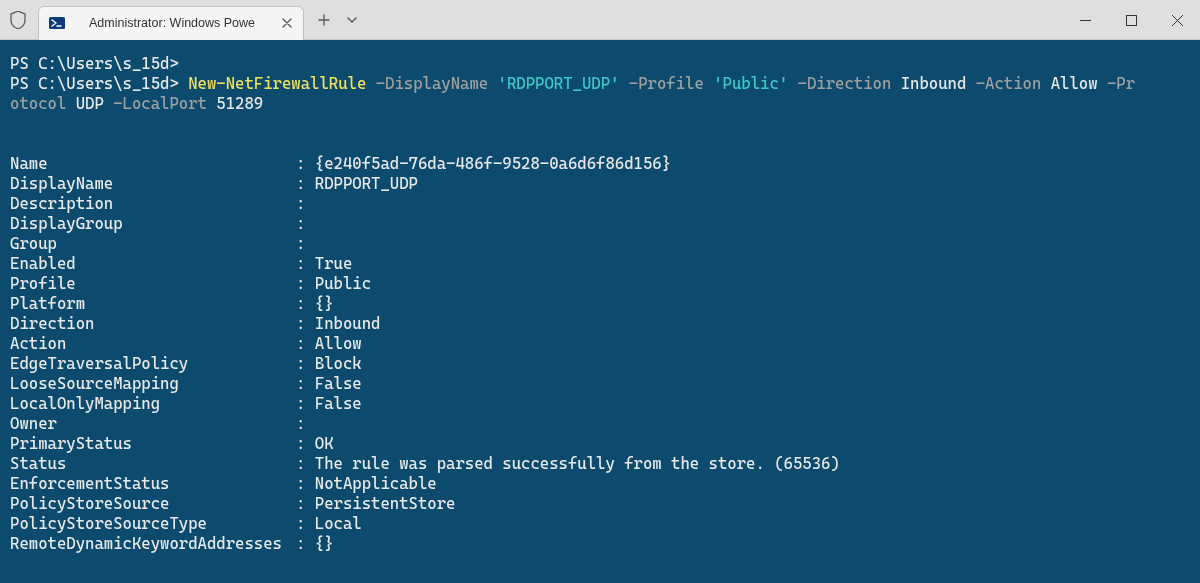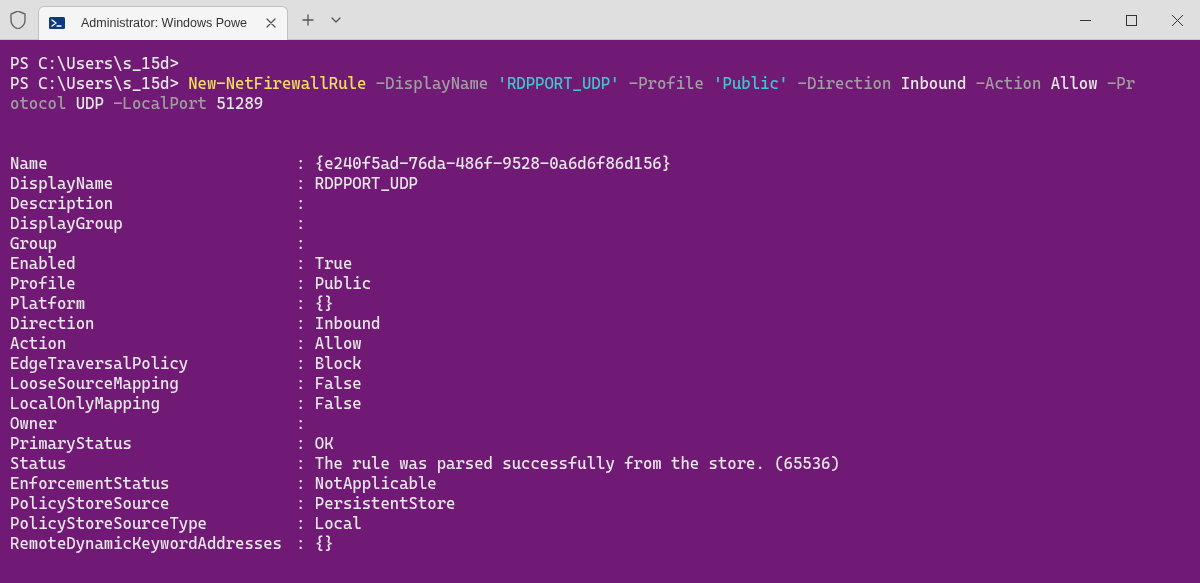--- a/index.html
+++ b/index.html
@@ -37,21 +37,21 @@
       background: #f5f5f5;
       border: 1px solid #c0c0c0;
       border-bottom: none;
       border-radius: 6px 6px 0 0;
       height: 34px;
       display: flex;
       align-items: center;
       padding: 0 8px 0 10px;
       margin-top: 6px;
       min-width: 230px;
-      gap: 16px;
+      gap: 24px;
     }
     .tab-icon {
       width: 16px;
       height: 16px;
       display: flex;
       align-items: center;
       justify-content: center;
     }
     .tab-title {
       font-size: 12.5px;
@@ -101,21 +101,21 @@
       width: 46px;
       height: 40px;
       display: flex;
       align-items: center;
       justify-content: center;
       cursor: pointer;
       color: #333;
     }
     .terminal {
       flex: 1;
-      background: #701a75;
+      background: #0c4a6e;
       color: #e8e8e8;
       font-family: "Cascadia Mono", "Consolas", monospace;
       font-size: 16px;
       line-height: 20px;
       padding: 14px 10px;
       overflow: hidden;
       white-space: pre;
     }
     .ps-prompt { color: #e8e8e8; }
     .cmd-yellow { color: #f0e060; }

